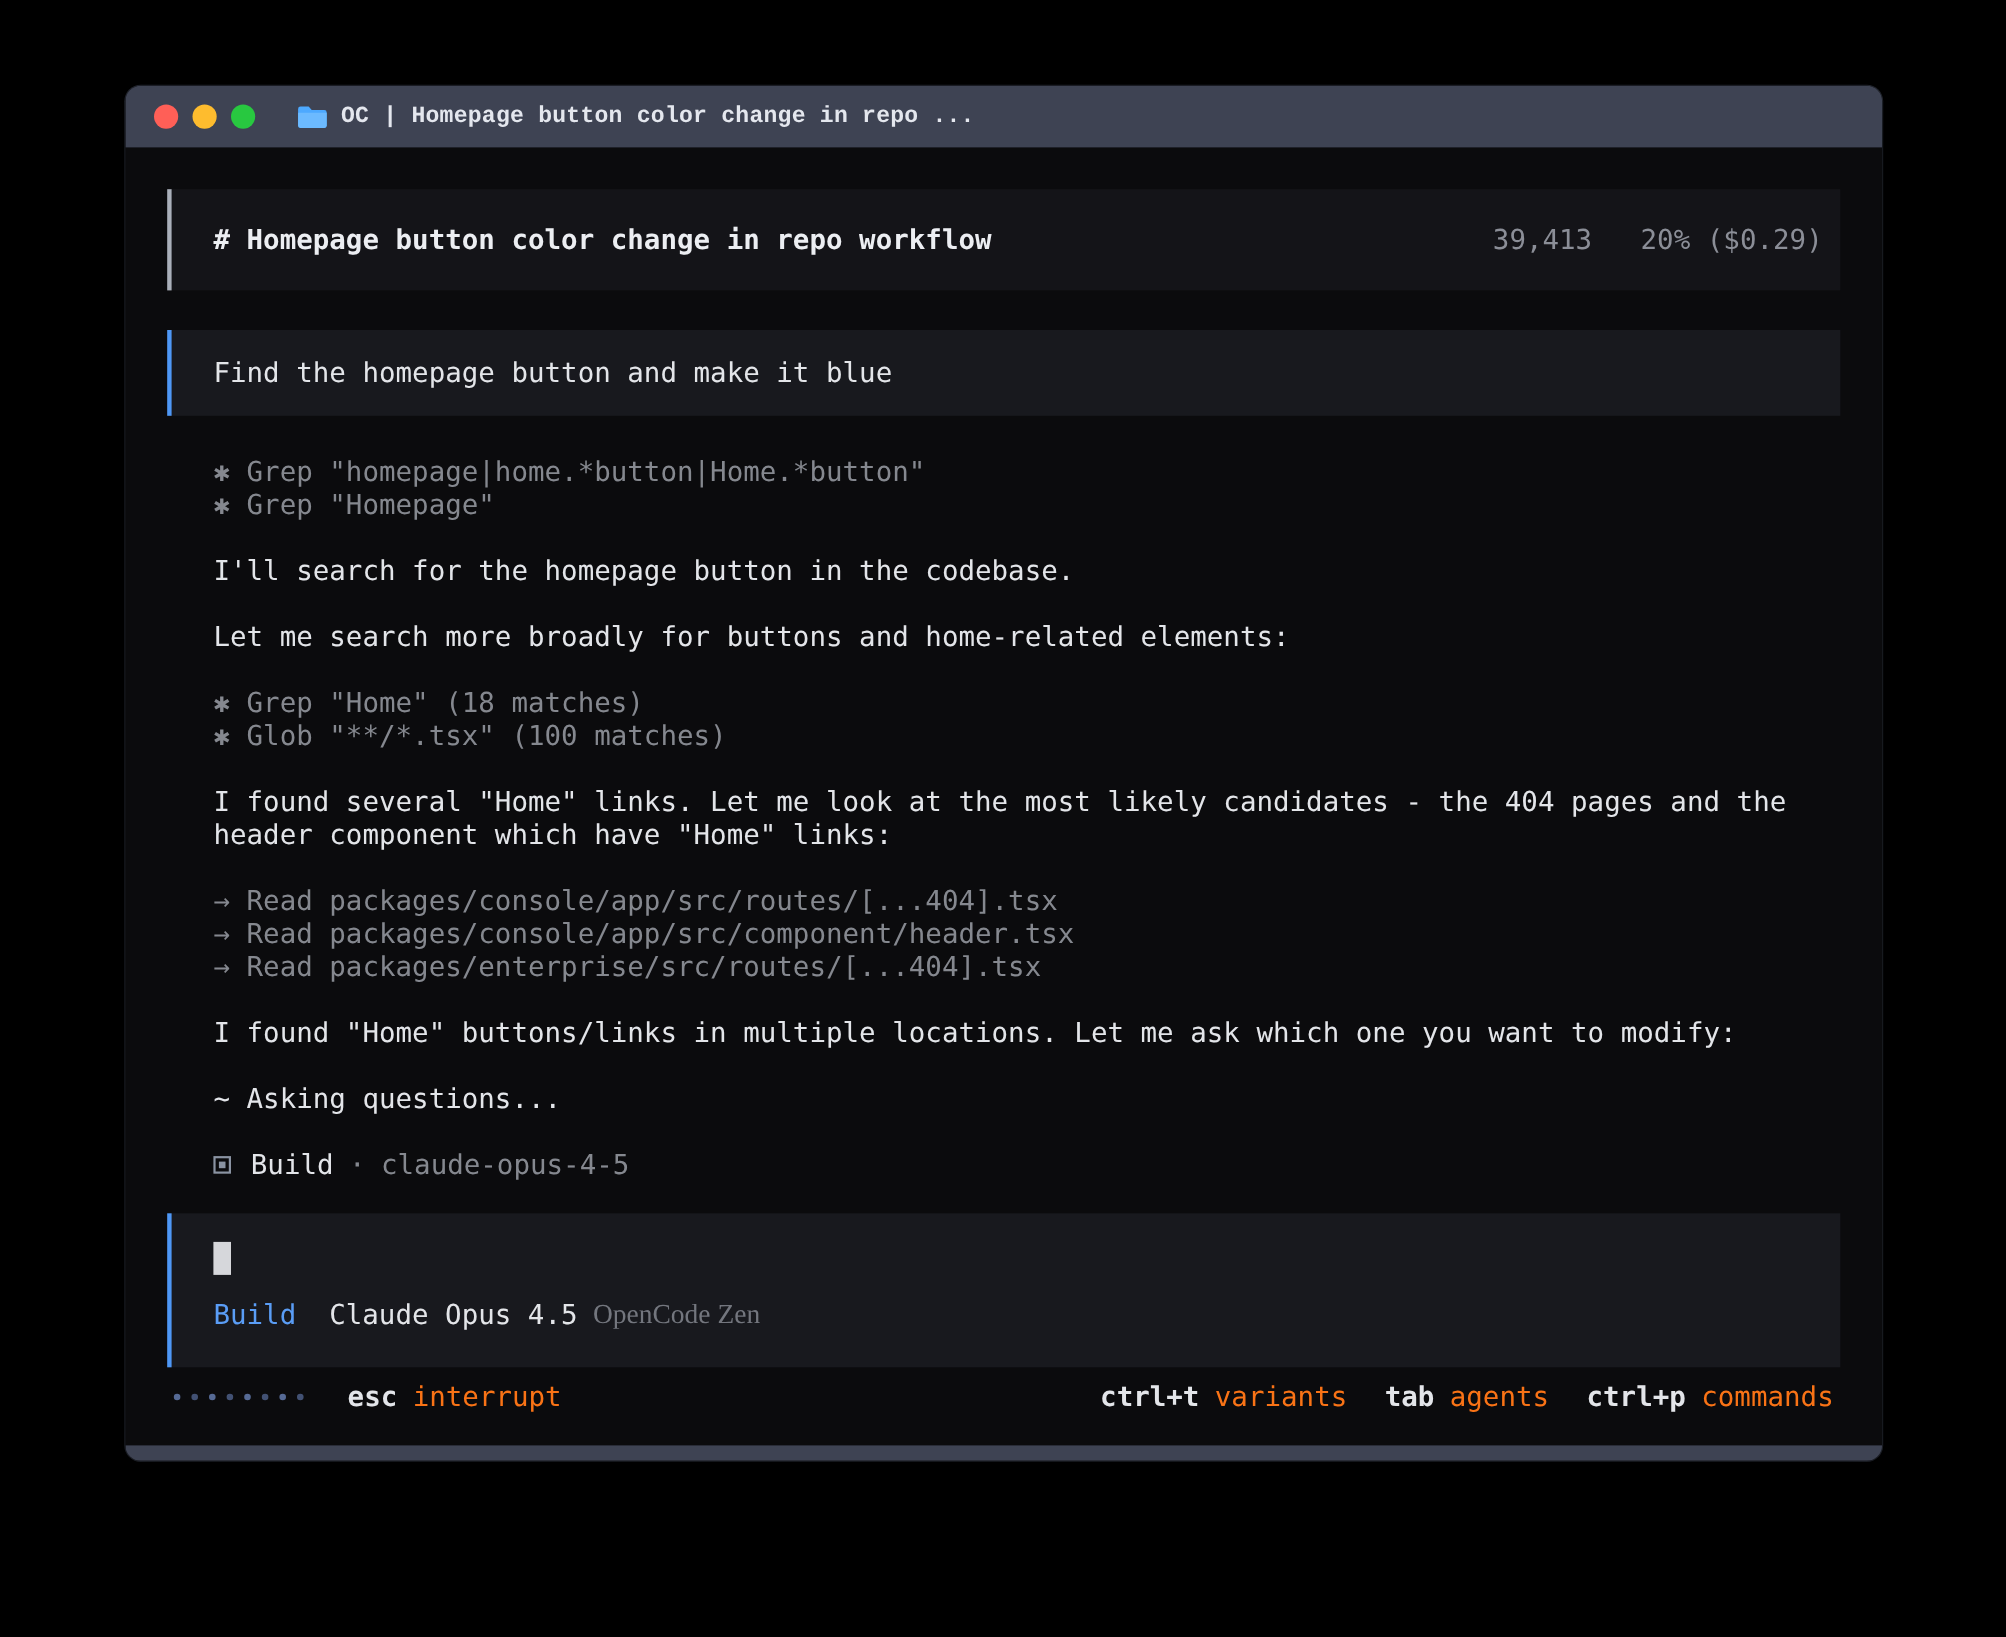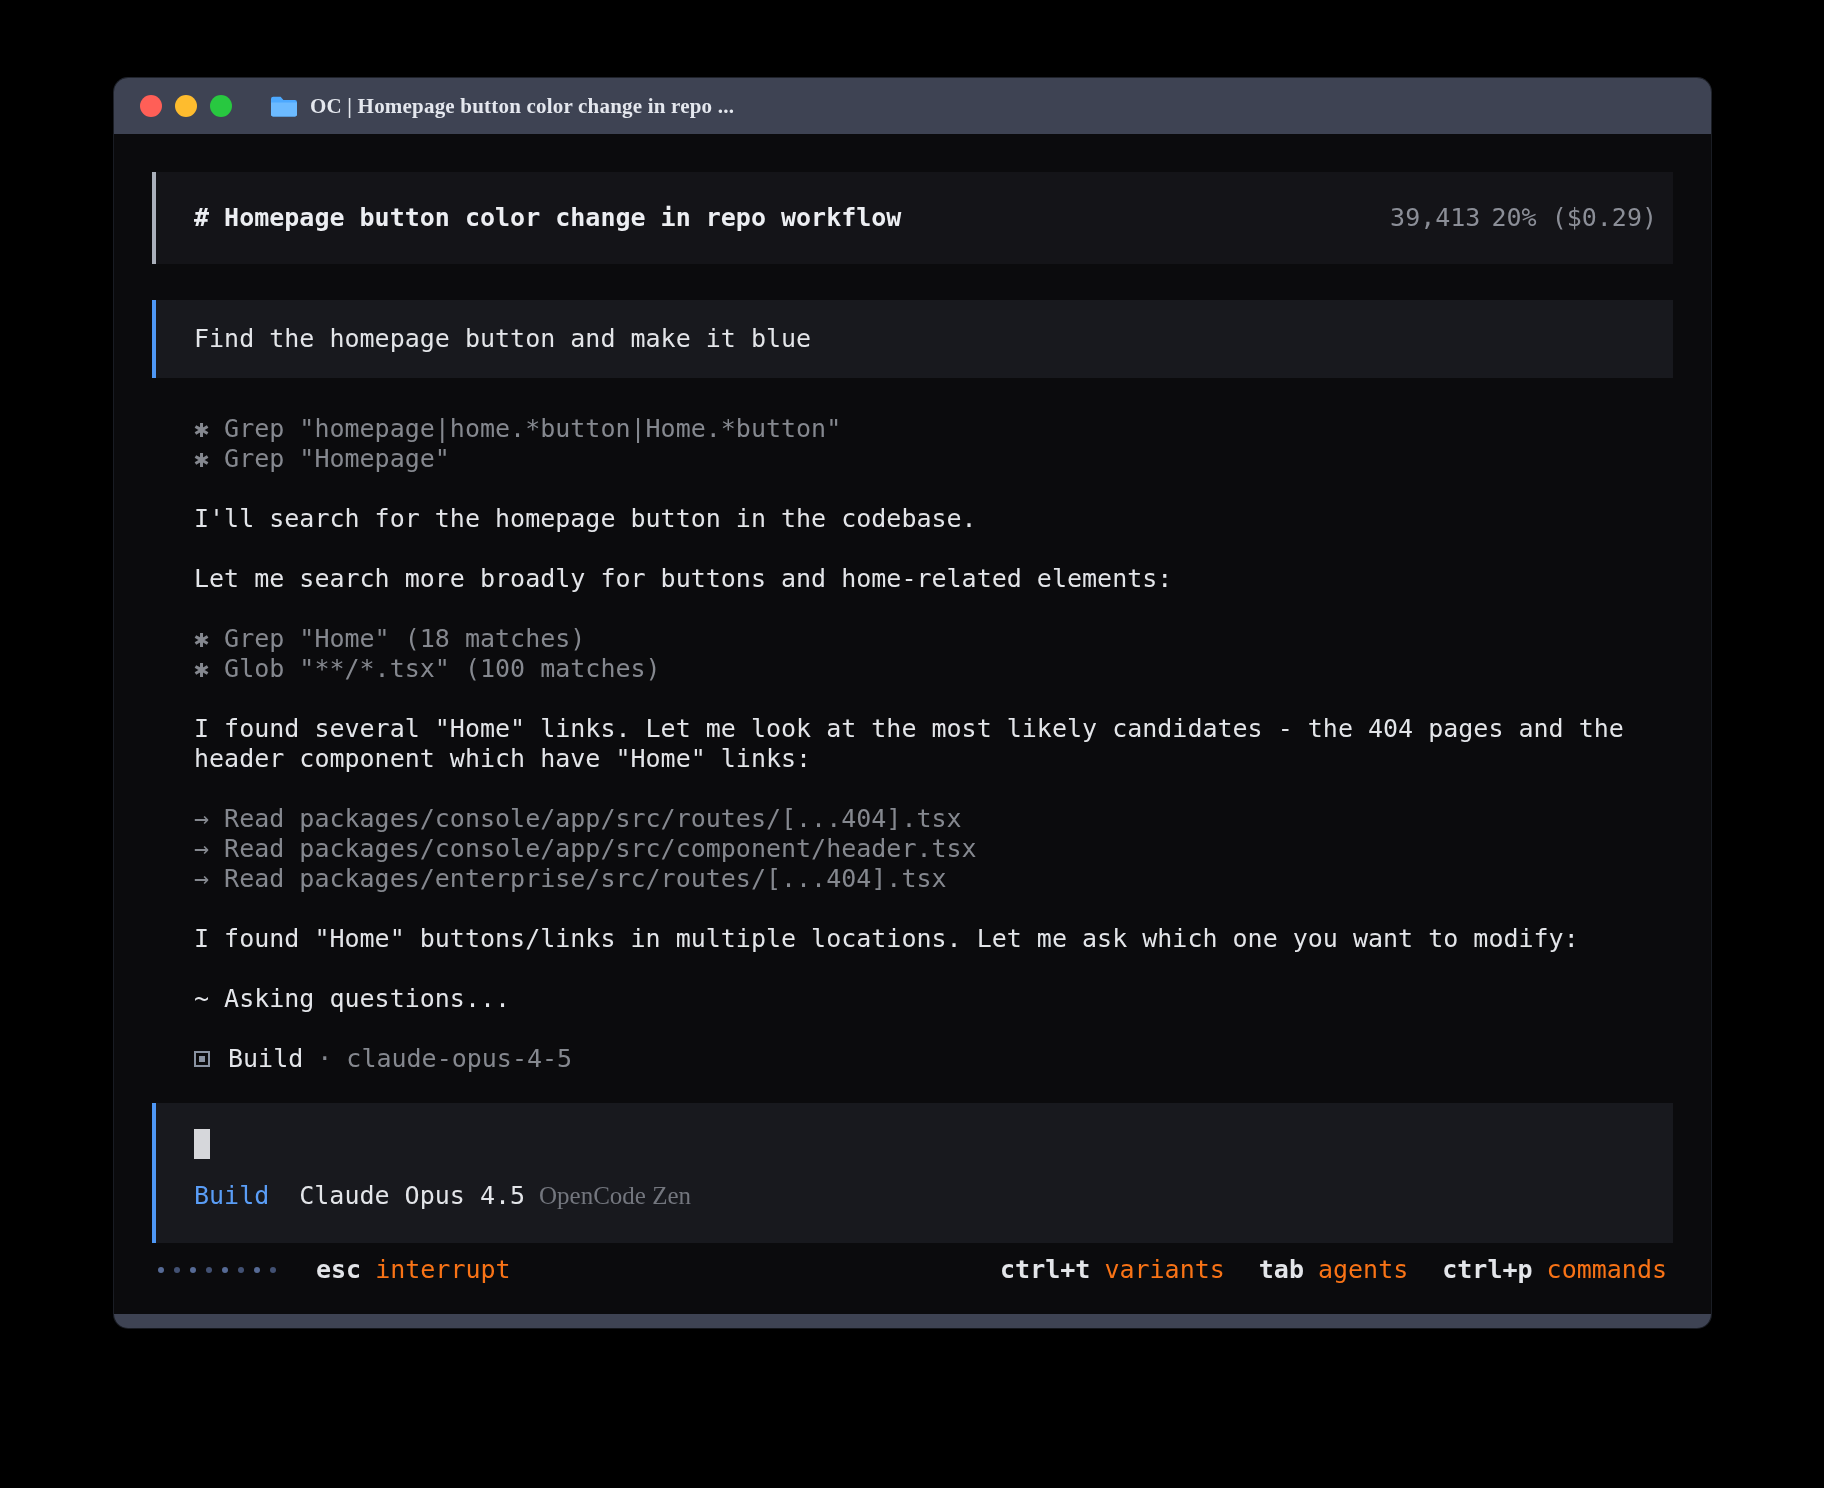--- a/index.html
+++ b/index.html
@@ -19,35 +19,35 @@
     height: 56px; flex: 0 0 56px; background: #3e4353;
     display: flex; align-items: center; padding-left: 26px;
   }
   .lights { display: flex; gap: 13px; }
   .light { width: 22px; height: 22px; border-radius: 50%; display: inline-block; }
   .light.red    { background: #ff5f57; }
   .light.yellow { background: #febc2e; }
   .light.green  { background: #28c840; }
   .folder { margin-left: 38px; display: flex; align-items: center; }
   .tb-title {
-    margin-left: 12px; font-family: Liberation Serif, serif;
+    margin-left: 12px; font-family: Liberation Mono, monospace;
     font-weight: bold; font-size: 21px; color: #e4e7ee; letter-spacing: .2px;
   }
 
   
   .content { flex: 1 1 auto; padding: 0 38px; font-size: 25px; line-height: 30px; color: #e3e5e9; }
 
   .session-header {
     margin-top: 38px; height: 92px; background: #141418;
     border-left: 4px solid #aab0ba;
     display: flex; align-items: center; justify-content: space-between;
     padding: 0 16px 0 38px;
   }
   .sh-title { font-weight: bold; color: #eceef2; }
-  .sh-stats { display: flex; gap: 11px; color: #8b8e97; }
+  .sh-stats { display: flex; gap: 44px; color: #8b8e97; }
 
   .user-msg {
     margin-top: 36px; height: 78px; background: #18191e;
     border-left: 4px solid #4e97f5;
     display: flex; align-items: center; padding-left: 38px; color: #e3e5e9;
   }
 
   .transcript { margin-top: 36px; padding-left: 42px; }
   .transcript .block { margin-bottom: 30px; }
   .transcript .block:last-child { margin-bottom: 0; }

